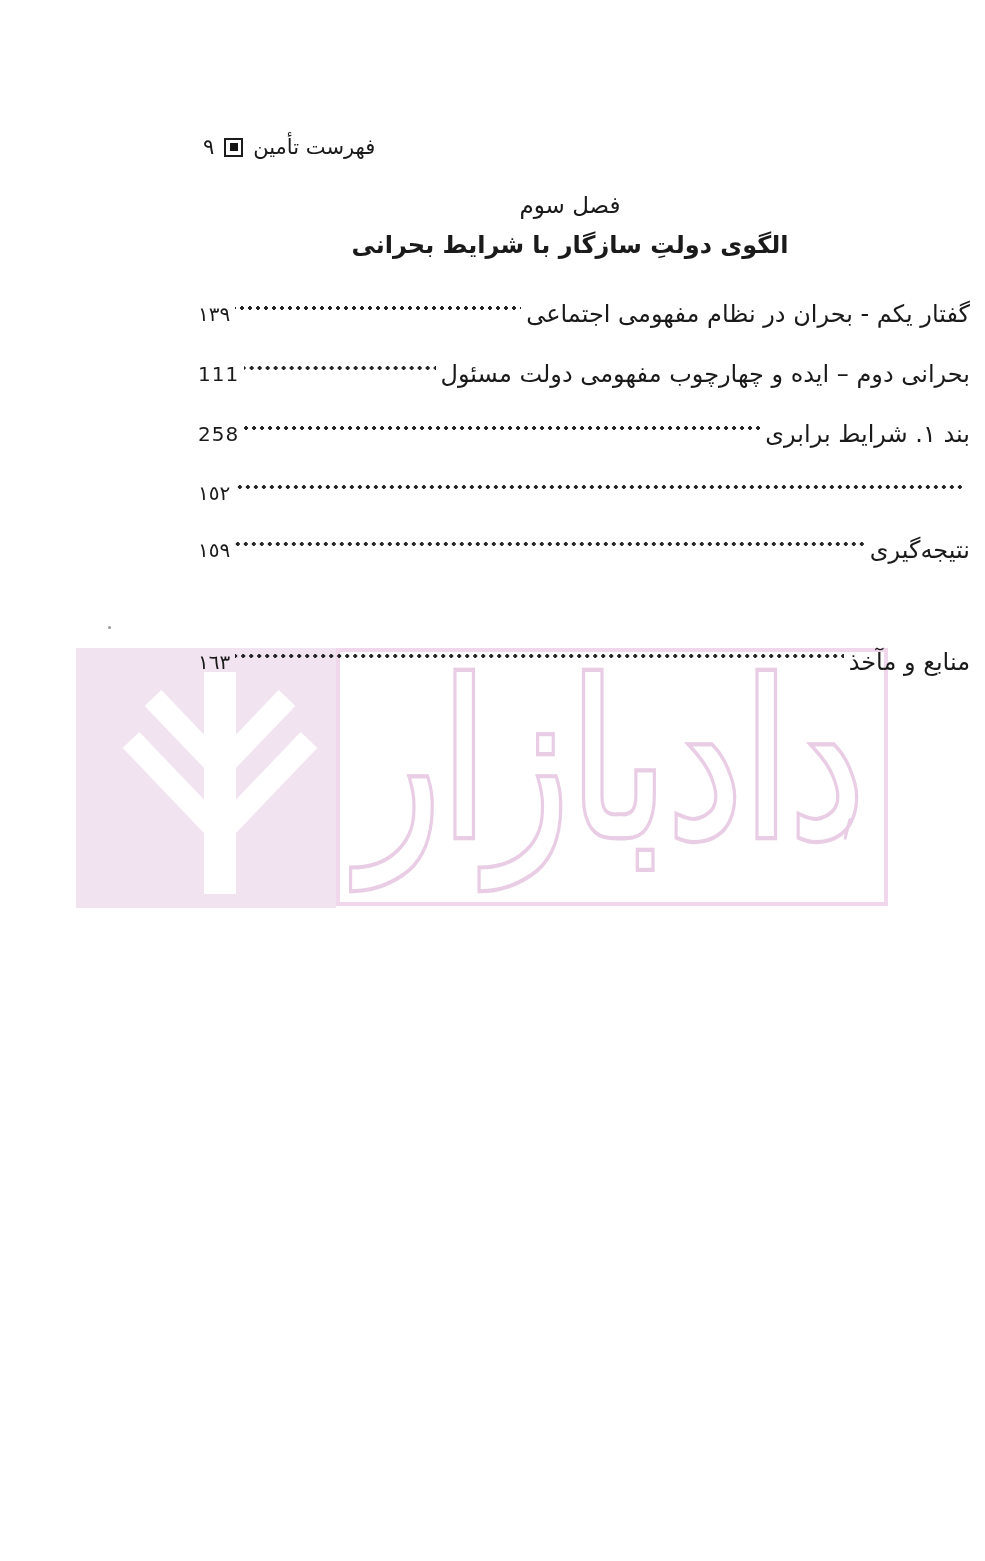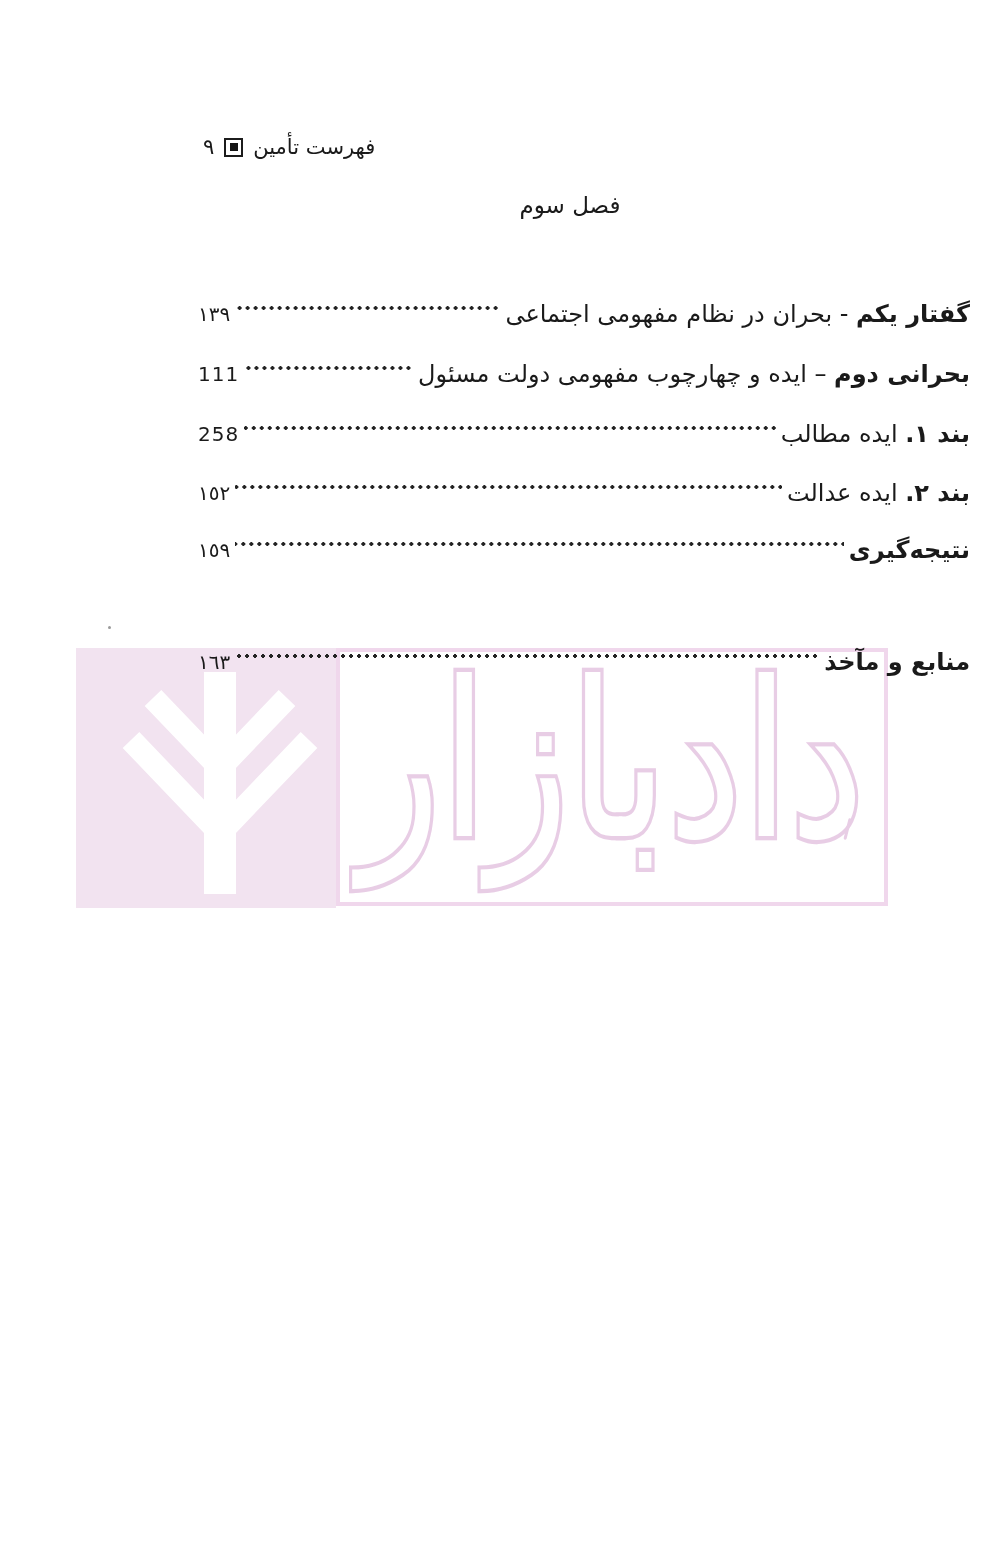--- a/index.html
+++ b/index.html
@@ -64,21 +64,21 @@
 
   
   .toc { position:absolute; left:0; top:0; right:0; z-index:2; }
   .toc-row {
     position:absolute; right:15px; left:198px;
     height:42px;
     display:flex; align-items:flex-end;
     font-size:24px;
   }
   .toc-row .row-title { line-height:36px; white-space:nowrap; }
-  .toc-row .row-title b { font-weight:bold; }
+  .toc-row .row-title b { font-weight:normal; }
   .toc-row .leader {
     flex:1 1 auto; height:36px; margin:0 5px;
     background-image:radial-gradient(circle, #232323 1.7px, rgba(0,0,0,0) 1.9px);
     background-size:8px 36px;
     background-repeat:repeat-x;
     background-position:center bottom 6px;
   }
   .toc-row .pagenum { line-height:36px; font-size:20px; letter-spacing:1px; }
 
   .r1 { top:290px; }
@@ -114,44 +114,44 @@
   <div class="running-head">
     <span>فهرست تأمین</span>
     <span class="sq-icon">
         <i></i>
       </span>
     <span>٩</span>
   </div>
 
   <div class="chapter">
     <div class="kicker">فصل سوم</div>
+    <div class="title">الگوی دولتِ سازگار با شرایط بحرانی</div>
   </div>
 
   <div class="toc">
 
     <div class="toc-row r1">
       <span class="row-title"><b>گفتار یکم</b><span> - بحران در نظام مفهومی اجتماعی </span></span>
       <span class="leader"></span>
       <span class="pagenum">١٣٩</span>
     </div>
 
     <div class="toc-row r2">
       <span class="row-title"><b>بحرانی دوم</b><span> – ایده و چهارچوب مفهومی دولت مسئول </span></span>
       <span class="leader"></span>
       <span class="pagenum">111</span>
     </div>
 
     <div class="toc-row r3">
-      <span class="row-title"><b>بند ١.</b><span> ایده مطالب </span></span>
+      <span class="row-title"><b>بند ١.</b><span> شرایط برابری </span></span>
       <span class="leader"></span>
       <span class="pagenum">258</span>
     </div>
 
     <div class="toc-row r4">
-      <span class="row-title"><b>بند ٢.</b><span> ایده عدالت </span></span>
       <span class="leader"></span>
       <span class="pagenum">١٥٢</span>
     </div>
 
     <div class="toc-row r5">
       <span class="row-title"><b>نتیجه‌گیری</b><span></span></span>
       <span class="leader"></span>
       <span class="pagenum">١٥٩</span>
     </div>
 

